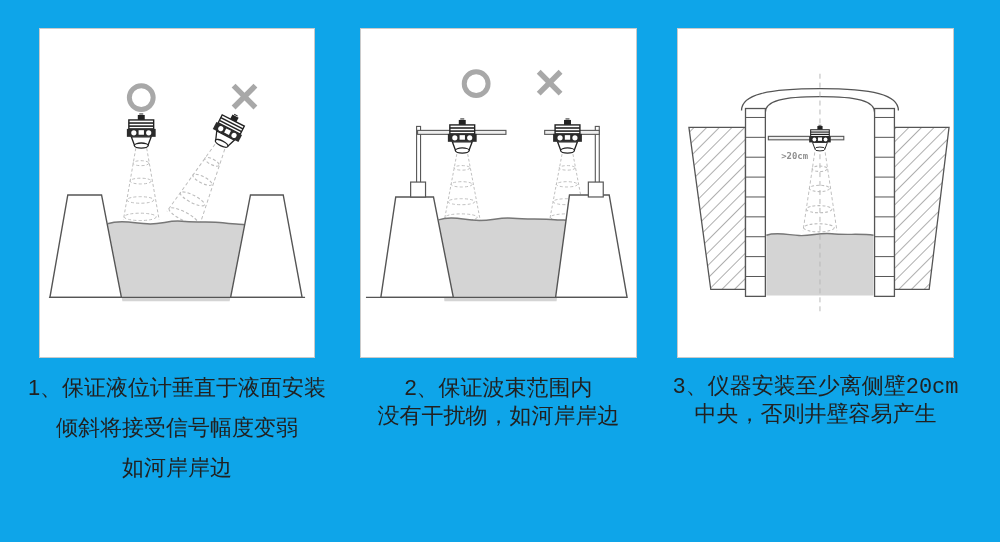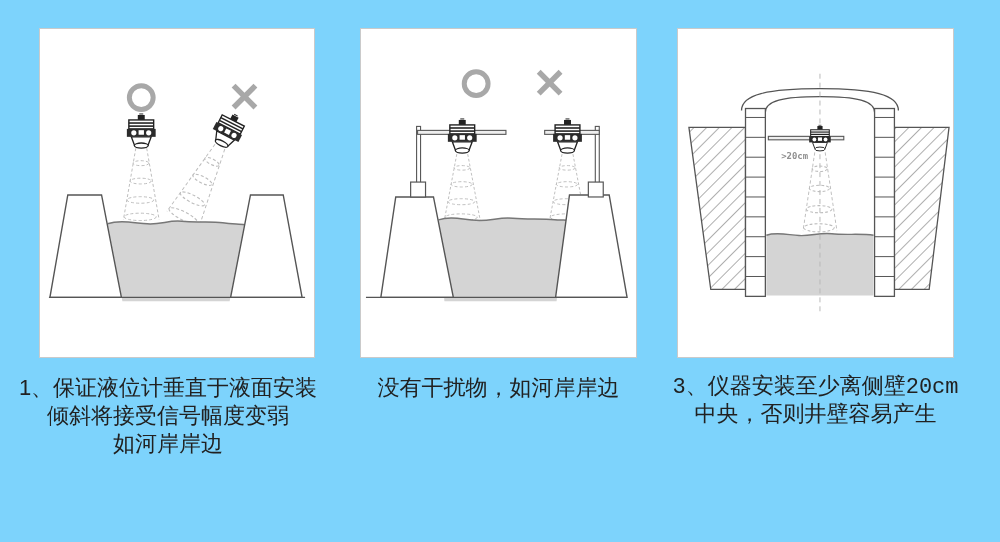--- a/index.html
+++ b/index.html
@@ -1,17 +1,17 @@
 <!DOCTYPE html>
 <html><head>
 <meta charset="utf-8">
 <style>
   html,body{margin:0;padding:0;background:#fff;}
   .stage{
-    position:relative;width:1000px;height:542px;background:#7dd3fc;overflow:hidden;
+    position:relative;width:1000px;height:542px;background:#0ea5e9;overflow:hidden;
     font-family:"Liberation Sans","DejaVu Sans",sans-serif;
   }
   .panel{
     position:absolute;top:28px;height:330px;background:#fff;
     border:1px solid #cacaca;box-sizing:border-box;
   }
   .panel svg{display:block;width:100%;height:100%;}
   .caption{
     position:absolute;top:374px;display:flex;flex-direction:column;
     align-items:center;color:#212121;font-size:22px;line-height:28px;
@@ -135,27 +135,28 @@
       <path d="M89,207.5 C99,204 110,207 122,207.8 C134,208.5 143,204.5 155,206 C168,207.5 185,205.5 197,207.5 L197,268 L89,268 Z" fill="#d4d4d4"></path>
       <path d="M89,207.5 C99,204 110,207 122,207.8 C134,208.5 143,204.5 155,206 C168,207.5 185,205.5 197,207.5" fill="none" stroke="#777" stroke-width="1.4"></path>
       <line x1="143" y1="45" x2="143" y2="287" stroke="#b8b8b8" stroke-width="1" stroke-dasharray="5 4"></line>
       <use href="#beam" transform="translate(143,123) scale(0.95,1.1)"></use>
       <rect x="91" y="108" width="76" height="3.5" fill="#eee" stroke="#555" stroke-width="1.1"></rect>
       <use href="#sensor" transform="translate(143,119) scale(0.75)"></use>
       <text x="104" y="131" class="dim-label">&gt;20cm</text>
     </svg>
   </div>
 
-  <div class="caption" style="left:30px;width:276px;">
+  <div class="caption" style="left:39px;width:276px;gap:12px;">
     <div class="cap-line">1、保证液位计垂直于液面安装</div>
     <div class="cap-line">倾斜将接受信号幅度变弱</div>
     <div class="cap-line">如河岸岸边</div>
   </div>
 
   <div class="caption" style="left:360px;width:277px;">
+    <div class="cap-line">2、保证波束范围内</div>
     <div class="cap-line">没有干扰物，如河岸岸边</div>
   </div>
 
   <div class="caption" style="left:677px;width:277px;font-family:Liberation Mono, monospace;">
     <div class="cap-line">3、仪器安装至少离侧壁20cm</div>
     <div class="cap-line">中央，否则井壁容易产生</div>
   </div>
 
 </div>
 

